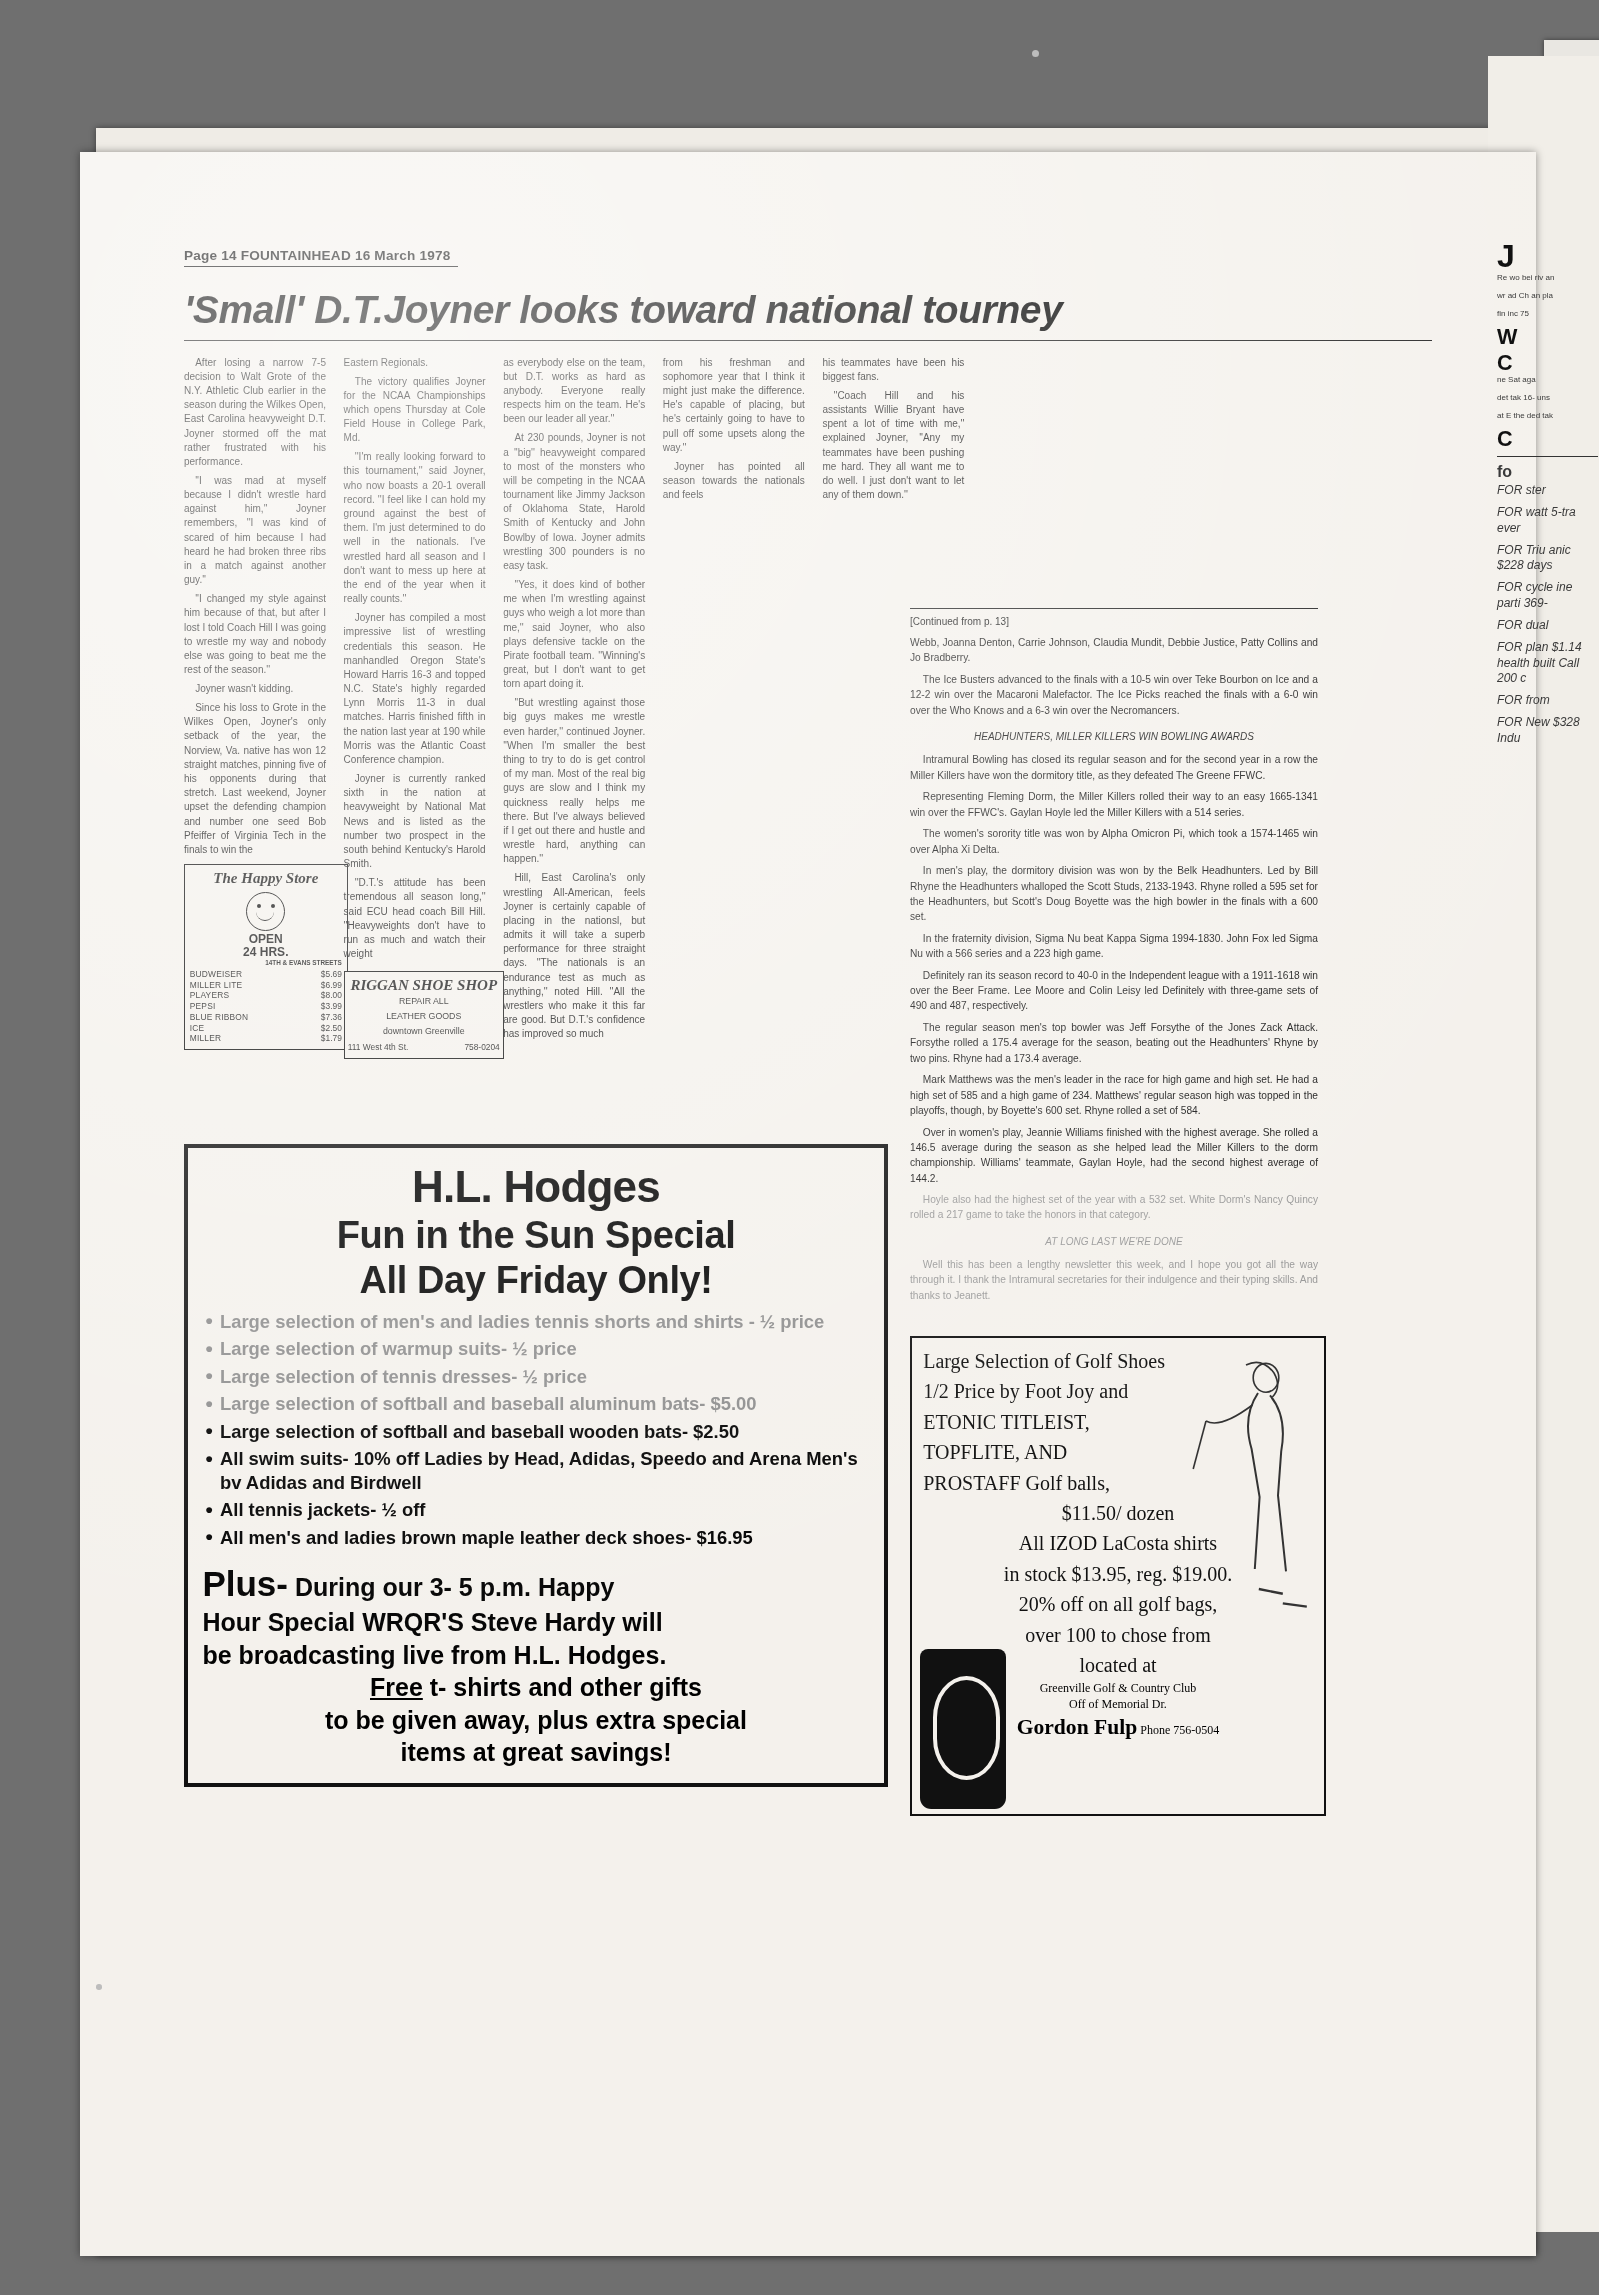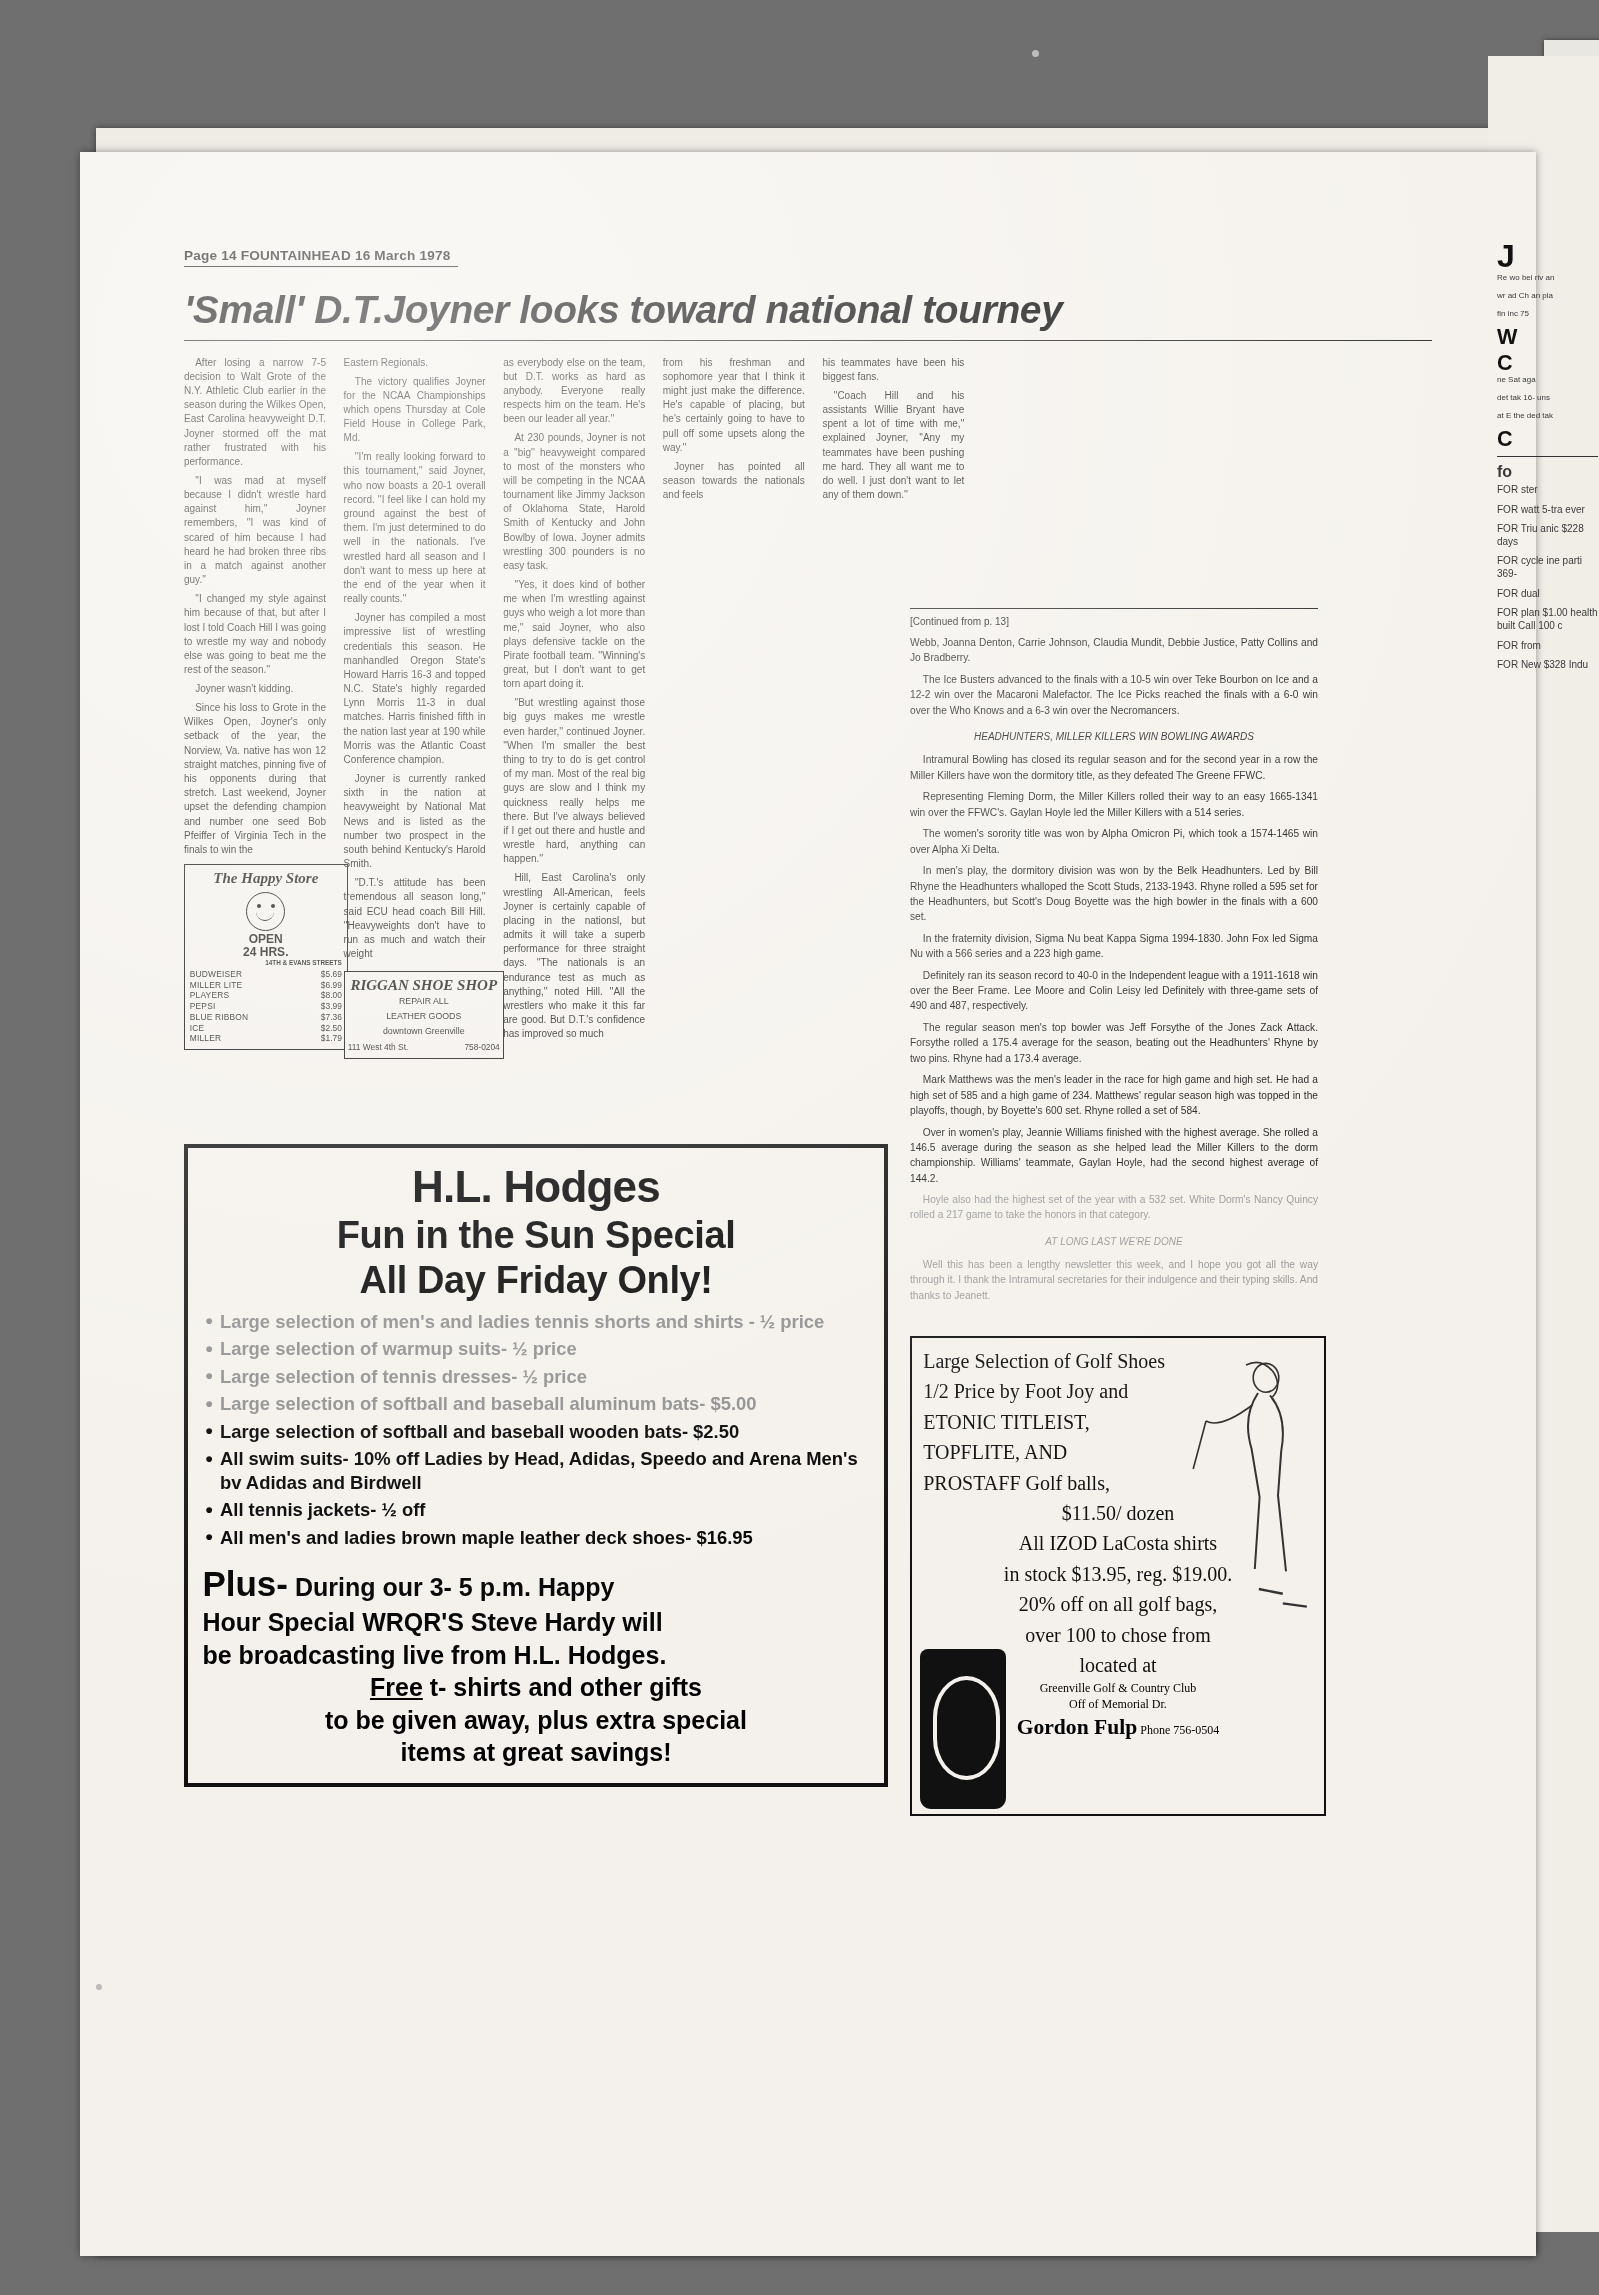--- a/index.html
+++ b/index.html
@@ -77,21 +77,21 @@
   .golf .gordon{font-family:"Liberation Serif",serif;font-size:21.6px;font-weight:bold;}
   .golfer{position:absolute;right:6.4px;top:11.2px;width:128px;height:264px;}
   .can{position:absolute;left:8px;bottom:4.8px;width:86px;height:160px;background:#111;border-radius:8px 8px 11.2px 11.2px;}
   .can:before{content:"";position:absolute;left:12.8px;top:27px;width:59px;height:96px;border:4px solid #f4f1ec;border-radius:50%/40%;}
 
   
   .sliver{position:absolute;left:1497px;top:240px;width:101px;font-size:8px;line-height:1.45;color:#3a3a3a;}
   .sliver .big{font-size:32px;font-weight:bold;color:#111;line-height:1;}
   .sliver .med{font-size:21.6px;font-weight:bold;color:#111;line-height:1.05;margin-top:3.2px;}
   .sliver p{margin:0 0 6.4px 0;}
-  .sliver .cls{font-size:10px;line-height:1.3;}
+  .sliver .cls{font-size:12px;line-height:1.3;font-style:italic;}
 
   .speck{position:absolute;background:#bdbdbd;border-radius:50%;}
 </style>
 </head>
 <body>
 
 <div class="page-back2"></div>
 <div class="page-back1"></div>
 <div class="right-sliver"></div>
 
@@ -292,21 +292,21 @@
   <p>at E the ded tak</p>
   <div class="med">C</div>
   <div style="border-top:0.8px solid #333;margin:4.8px 0 3.2px 0;"></div>
   <div style="font-size:16px;font-weight:bold;">fo</div>
   <div class="cls">
     <p>FOR  ster</p>
     <p>FOR watt 5-tra ever</p>
     <p>FOR Triu anic $228 days</p>
     <p>FOR cycle ine parti 369-</p>
     <p>FOR dual</p>
-    <p>FOR plan $1.00 health built Call 100 c</p>
+    <p>FOR plan $1.14 health built Call 200 c</p>
     <p>FOR from</p>
     <p>FOR New $328 Indu</p>
   </div>
 </div>
 
 <div class="speck" style="left:1032px;top:50px;width:7.2px;height:7.2px;"></div>
 <div class="speck" style="left:96px;top:1984px;width:5.6px;height:5.6px;"></div>
 
 
 </body></html>

